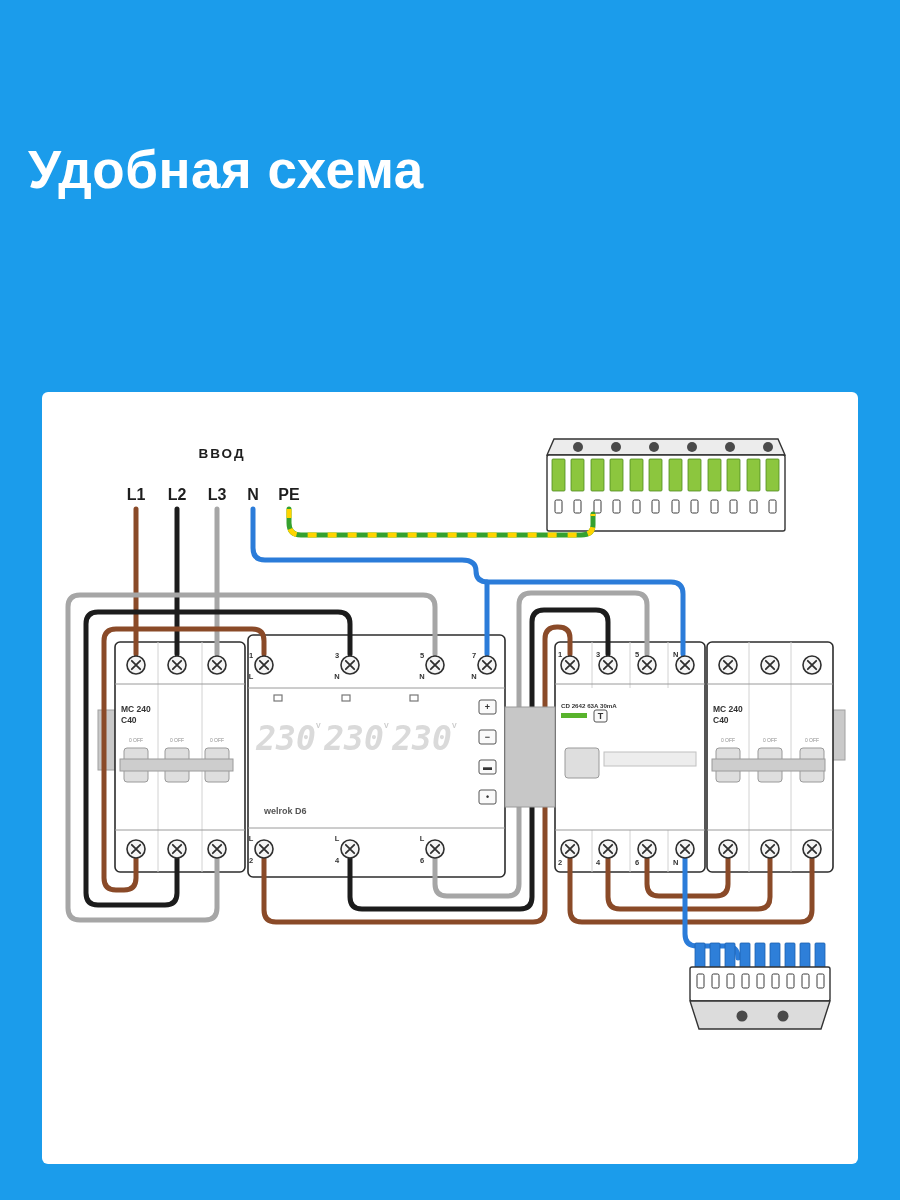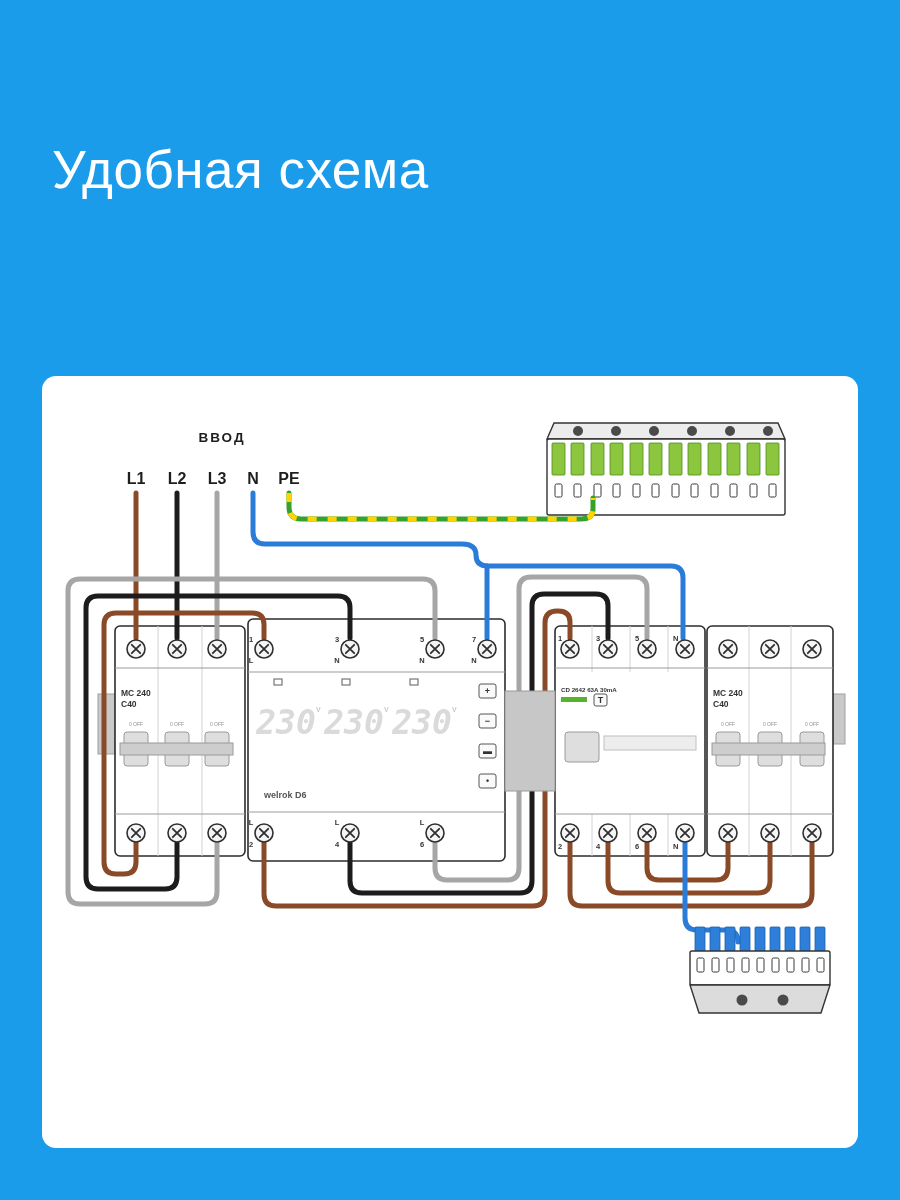--- a/index.html
+++ b/index.html
@@ -1,20 +1,20 @@
 <!DOCTYPE html>
 <html><head>
 <meta charset="utf-8">
 <style>
   * { margin:0; padding:0; box-sizing:border-box; }
   html,body { width:900px; height:1200px; }
   body { font-family:"Liberation Sans",sans-serif; background:#1b9ceb; }
   .page { position:relative; width:900px; height:1200px; overflow:hidden; background:#1b9ceb; }
-  .title { position:absolute; left:52px; top:128px; color:#ffffff; font-size:53px; font-weight:400; line-height:1.58; letter-spacing:0.5px; }
-  .card { position:absolute; left:42px; top:376px; width:816px; height:772px; background:#ffffff; border-radius:14px; }
+  .title { position:absolute; left:28px; top:128px; color:#ffffff; font-size:53px; font-weight:700; line-height:1.58; letter-spacing:0.5px; }
+  .card { position:absolute; left:42px; top:392px; width:816px; height:772px; background:#ffffff; border-radius:6px; }
   .card svg { position:absolute; left:0; top:0; width:816px; height:772px; }
 
   svg text { font-family:"Liberation Sans",sans-serif; }
   .lbl-input { font-size:13.5px; font-weight:700; letter-spacing:2px; fill:#1e1e1e; }
   .lbl-phase { font-size:16px; font-weight:600; fill:#1e1e1e; }
   .lbl-device { font-size:8.5px; font-weight:700; fill:#333; }
   .lbl-tiny { font-size:5px; fill:#909090; }
   .lbl-term { font-size:7.5px; font-weight:700; fill:#333; }
   .lbl-rcd { font-size:6.2px; font-weight:600; fill:#333; }
   .lbl-brand { font-size:9px; font-weight:700; fill:#555; }

